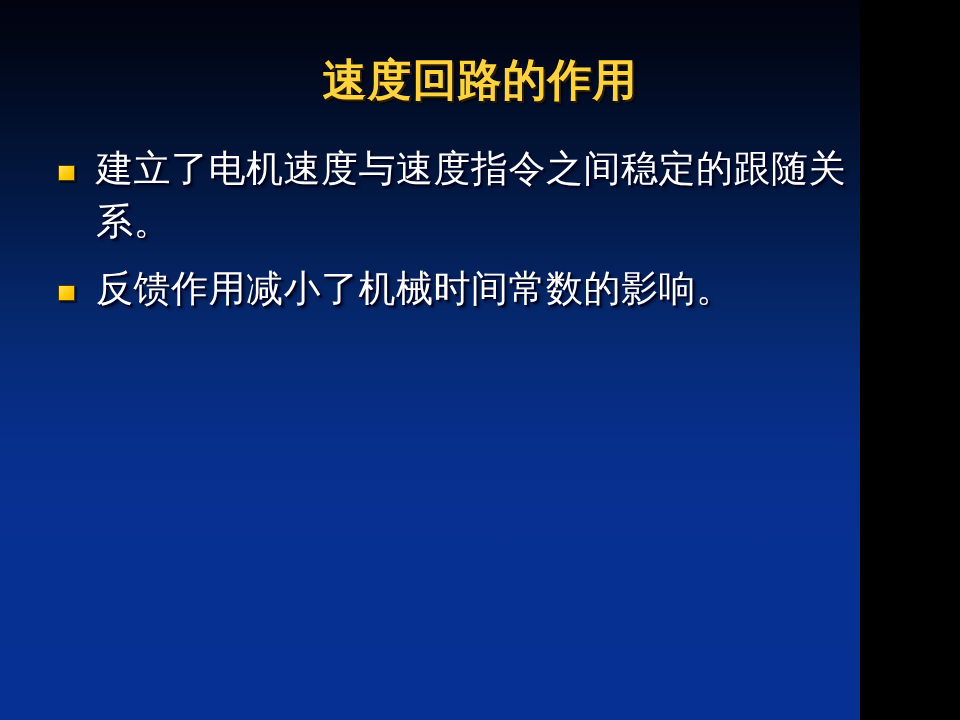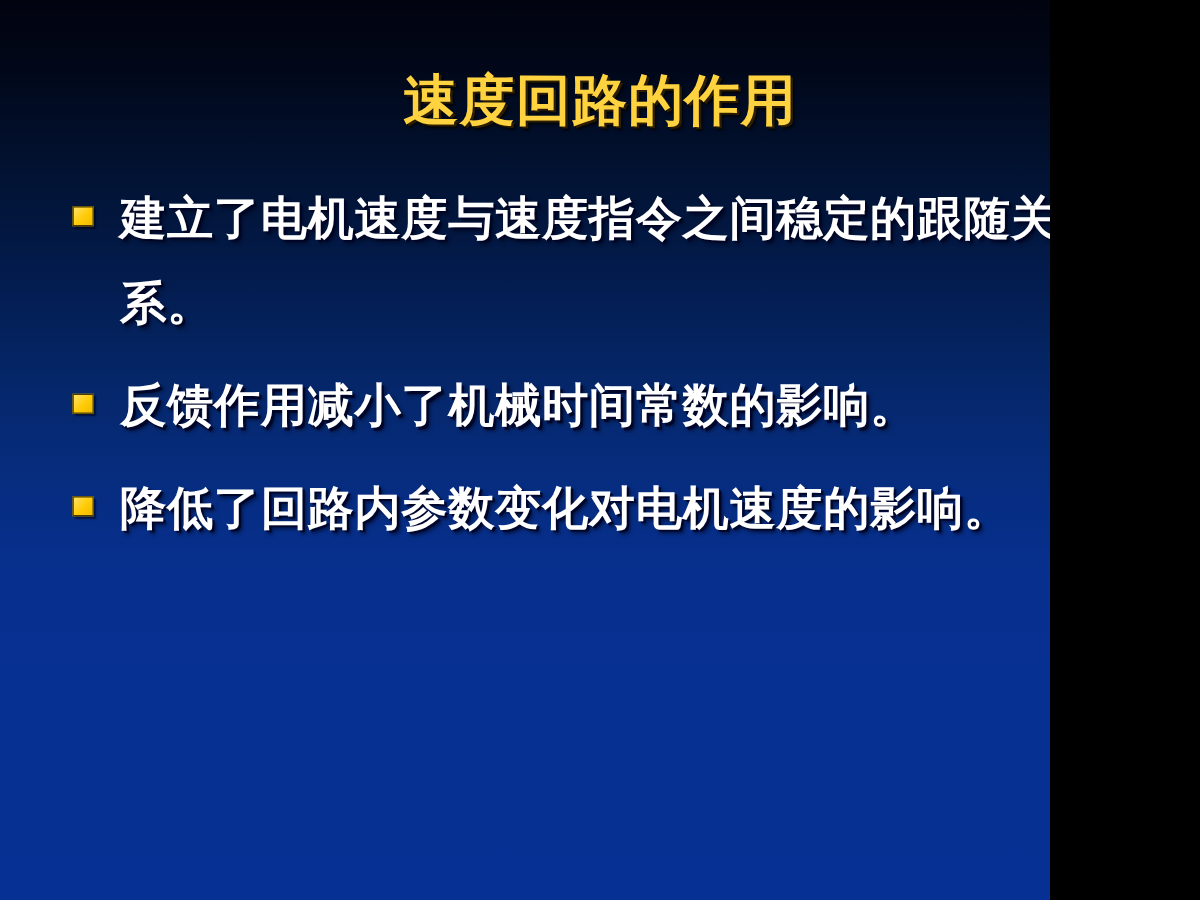--- a/index.html
+++ b/index.html
@@ -20,20 +20,21 @@
         #01030f 0%,
         #010718 7%,
         #021334 20%,
         #031c4e 31%,
         #052668 42%,
         #062c7d 52%,
         #072f8c 62%,
         #073093 74%,
         #073094 100%);
     font-family: "Liberation Serif", "DejaVu Serif", serif;
+    padding-left: 20px;
     -webkit-font-smoothing: antialiased;
   }
 
   
   #title-block {
     position: absolute;
     left: 0;
     top: 54px;
     width: 960px;
     text-align: center;
@@ -77,23 +78,23 @@
     background: #ffcf14;
     background-image: linear-gradient(135deg, #ffe167 0%, #ffcb06 55%, #f0bb00 100%);
     border: 1px solid #4a3c00;
     box-shadow: 2px 2px 1px rgba(0, 0, 16, 0.55);
     box-sizing: border-box;
   }
 
   .bullet-text {
     display: block;
     font-family: "Liberation Serif", "DejaVu Serif", serif;
-    font-weight: bold;
+    font-weight: normal;
     font-size: 37px;
-    line-height: 68px;
+    line-height: 53px;
     color: #ffffff;
     text-shadow:
       2px 2px 0 rgba(0, 4, 36, 0.85),
       3px 3px 3px rgba(0, 0, 20, 0.55);
     letter-spacing: 0.5px;
     word-break: break-all;
   }
 </style>
 </head>
 <body>
@@ -110,19 +111,15 @@
       <span class="bullet-marker"></span>
       <span class="bullet-text">建立了电机速度与速度指令之间稳定的跟随关系。</span>
     </div>
 
     <div class="bullet-row">
       <span class="bullet-marker"></span>
       <span class="bullet-text">反馈作用减小了机械时间常数的影响。</span>
     </div>
 
 
-    <div class="bullet-row">
-      <span class="bullet-marker"></span>
-      <span class="bullet-text">降低了回路内参数变化对电机速度的影响。</span>
-    </div>
 
   </div>
 </div>
 
 </body></html>

